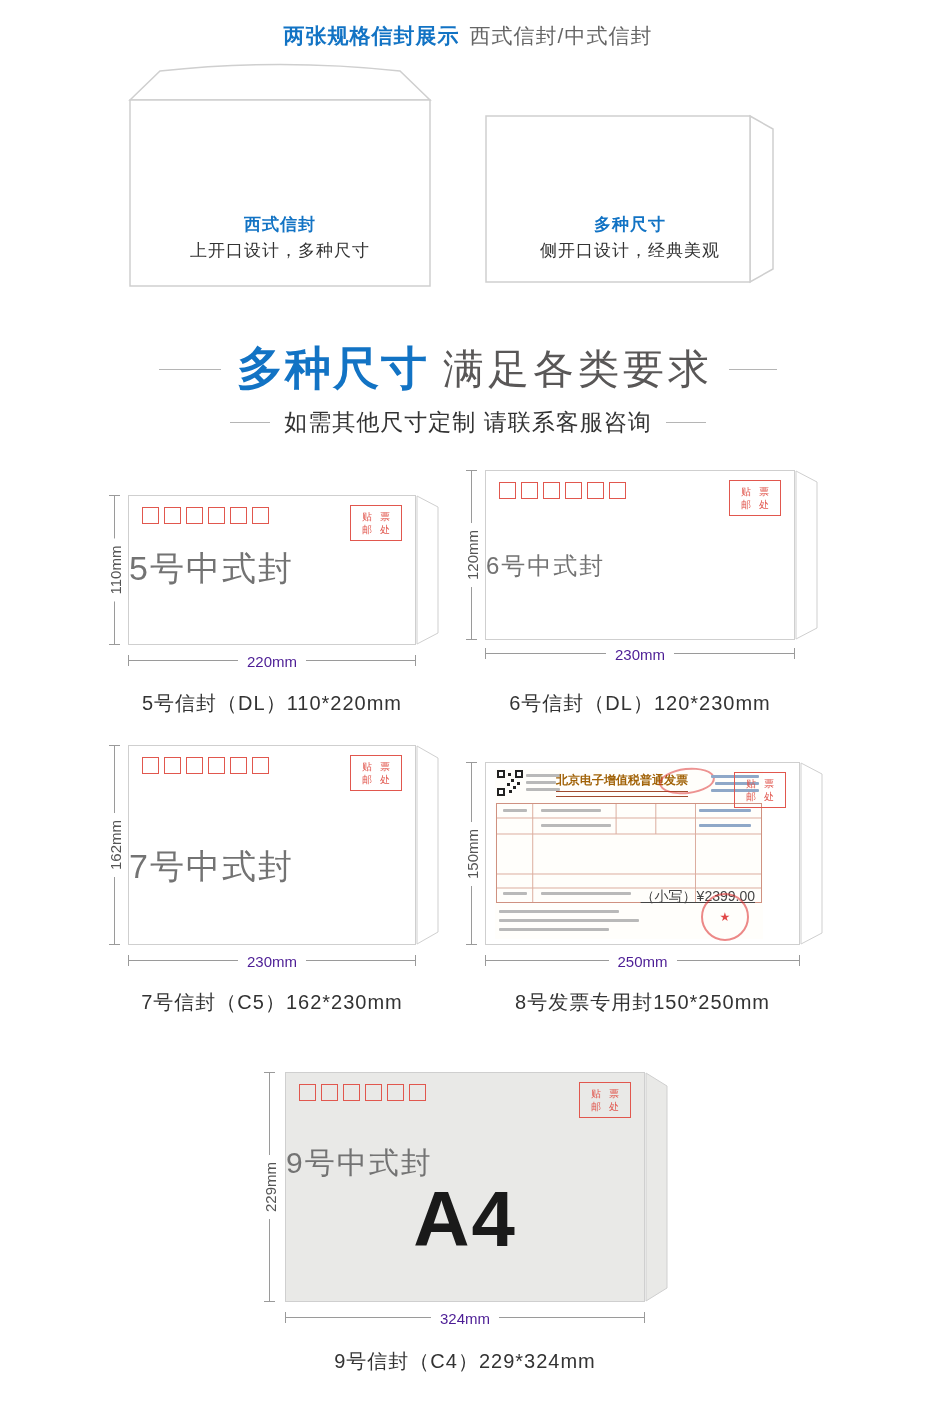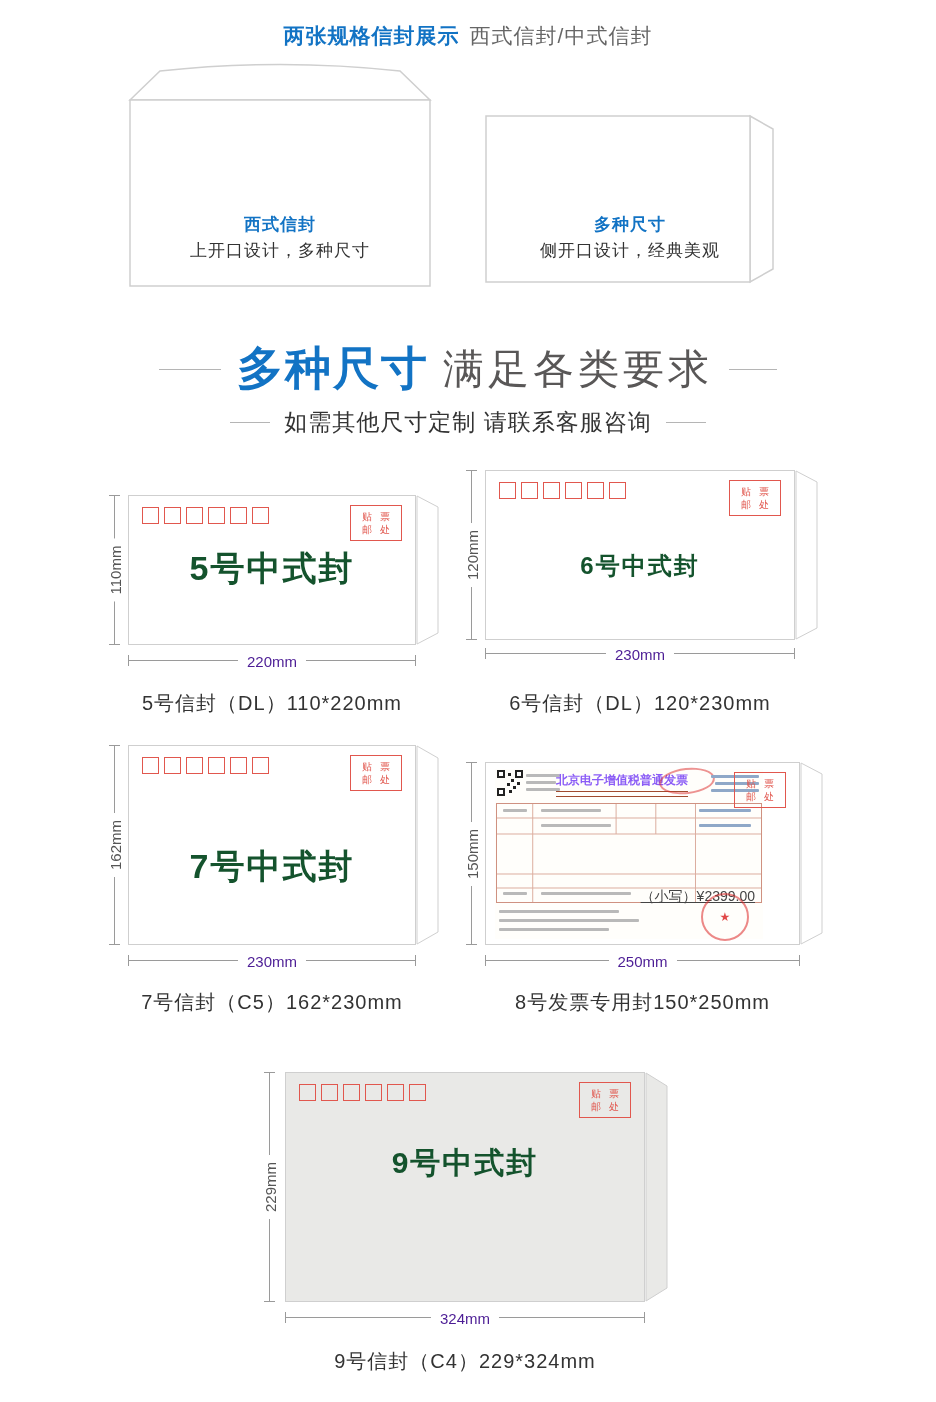--- a/index.html
+++ b/index.html
@@ -26,38 +26,38 @@
   .subtitle-text { font-size:23px; color:#333; letter-spacing:1px; margin:0 14px; }
 
   
   .env-body { position:absolute; background:#fff; border:1px solid #cfcfcf; }
   .env-gray { background:#e9e9e7; }
   .env-flap { position:absolute; }
   .postal { position:absolute; left:13px; top:11px; display:flex; gap:5px; }
   .pbox { width:17px; height:17px; border:1px solid #e1574e; background:transparent; }
   .stampbox { position:absolute; top:9px; right:13px; width:52px; padding:4px 0; border:1px solid #e1574e; color:#e1574e; font-size:10px; text-align:center; z-index:4; }
   .stampbox div { letter-spacing:8px; margin-right:-8px; line-height:13px; }
-  .env-name { position:absolute; left:0; width:100%; text-align:center; color:#14532d; font-weight:bold; z-index:3; letter-spacing:2px; }
+  .env-name { position:absolute; left:0; width:100%; text-align:left; color:#737373; font-weight:normal; z-index:3; letter-spacing:2px; }
   .env-sub  { position:absolute; left:0; width:100%; text-align:center; color:#1a1a1a; font-weight:bold; letter-spacing:2px; }
 
   
   .dim-v { position:absolute; width:1px; background:#9a9a9a; }
   .dim-v::before,.dim-v::after { content:""; position:absolute; left:-5px; width:11px; height:1px; background:#9a9a9a; }
   .dim-v::before { top:0; } .dim-v::after { bottom:0; }
   .dim-v .dim-label { position:absolute; left:50%; top:50%; transform:translate(-50%,-50%) rotate(180deg); writing-mode:vertical-rl; background:#fff; padding:7px 0; font-size:15px; color:#555; white-space:nowrap; }
   .dim-h { position:absolute; height:1px; background:#9a9a9a; }
   .dim-h::before,.dim-h::after { content:""; position:absolute; top:-5px; width:1px; height:11px; background:#9a9a9a; }
   .dim-h::before { left:0; } .dim-h::after { right:0; }
   .dim-h .dim-label { position:absolute; left:50%; top:50%; transform:translate(-50%,-50%); background:#fff; padding:0 9px; font-size:15px; color:#4c1d95; white-space:nowrap; }
 
   .caption { position:absolute; text-align:center; font-size:20px; color:#333; font-weight:500; letter-spacing:1px; line-height:28px; }
 
   
   .invoice { position:absolute; left:9px; top:6px; width:268px; height:170px; background:#fffefb; z-index:1; }
-  .inv-title { position:absolute; left:44px; right:58px; top:3px; text-align:center; font-size:12px; font-weight:bold; color:#8b5cf6; white-space:nowrap; }
+  .inv-title { position:absolute; left:44px; right:58px; top:3px; text-align:center; font-size:12px; font-weight:bold; color:#a16207; white-space:nowrap; }
   .inv-title::after { content:""; display:block; width:132px; margin:2px auto 0; height:4px; border-top:1px solid #a04a2e; border-bottom:1px solid #a04a2e; }
   .inv-oval { position:absolute; right:48px; top:-1px; width:56px; height:26px; border:2px solid rgba(220,40,40,.5); border-radius:50%; transform:rotate(-6deg); }
   .inv-table { position:absolute; left:1px; right:1px; top:34px; height:100px; border:1px solid #cf9181; }
   .inv-amount { position:absolute; right:8px; top:119px; font-size:14px; color:#444; z-index:2;text-decoration:underline; }
   .inv-stamp { position:absolute; right:14px; bottom:-2px; width:48px; height:48px; border:2px solid rgba(220,40,40,.55); border-radius:50%; display:flex; align-items:center; justify-content:center; color:rgba(220,40,40,.85); font-size:12px; z-index:2; }
   .bar { position:absolute; height:3px; background:#b9b9b9; border-radius:1px; }
   .bluebar { background:#8fa8c8; }
 </style>
 </head>
 <body>
@@ -250,20 +250,21 @@
         <div class="pbox"></div>
         <div class="pbox"></div>
         <div class="pbox"></div>
         <div class="pbox"></div>
     </div>
     <div class="stampbox">
       <div>贴票</div>
       <div>邮处</div>
     </div>
     <div class="env-name" style="top:72px; font-size:30px; line-height:36px;">9号中式封</div>
+    <div class="env-sub" style="top:104px; font-size:78px; line-height:84px;">A4</div>
   </div>
   <svg class="env-flap" style="left:645px; top:1072px;" width="24" height="230" viewBox="0 0 24 230">
     <path d="M1 1 L22 14 L22 216 L1 229 Z" fill="#e9e9e7" stroke="#cfcfcf"></path>
   </svg>
   <div class="dim-v" style="left:269px; top:1072px; height:230px;">
     <span class="dim-label">229mm</span>
   </div>
   <div class="dim-h" style="left:285px; top:1317px; width:360px;">
     <span class="dim-label">324mm</span>
   </div>

